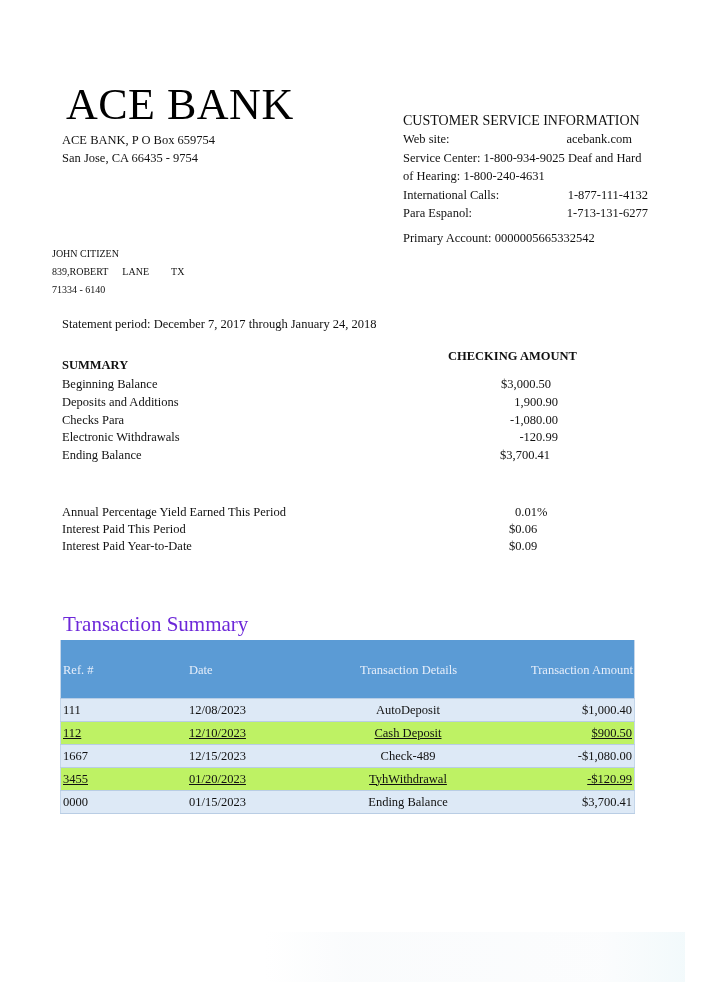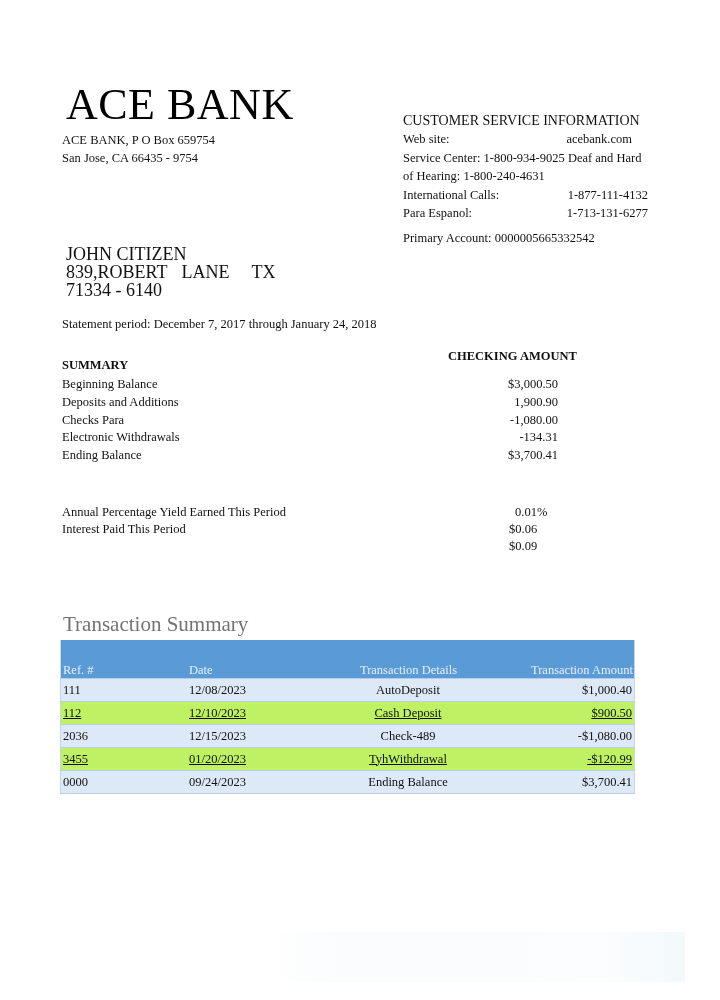--- a/index.html
+++ b/index.html
@@ -7,41 +7,41 @@
       width: 720px; height: 1000px; position: relative; overflow: hidden;
       font-family: "Liberation Serif", "DejaVu Serif", serif; color: #111;
     }
     .abs { position: absolute; }
     .bank-title { left: 66px; top: 80px; font-size: 44px; line-height: 50px; color: #000; letter-spacing: 0.5px; text-align: center; }
     .bank-addr { left: 62px; top: 131px; font-size: 12.5px; line-height: 18px; }
     .cs-block { left: 403px; top: 112px; width: 245px; font-size: 12.5px; line-height: 18.5px; }
     .cs-title { font-size: 14px; line-height: 18px; margin-bottom: 0; }
     .cs-row { display: flex; justify-content: space-between; }
     .cs-primary { margin-top: 6px; }
-    .cust { left: 66px; top: 245px; font-size: 18px; line-height: 18px; }
+    .cust { left: 52px; top: 245px; font-size: 10px; line-height: 18px; }
     .cust .sp { display: inline-block; width: 14px; }
     .cust .sp2 { display: inline-block; width: 22px; }
     .period { left: 62px; top: 317px; font-size: 12.5px; }
     .sum-head { left: 62px; top: 358px; font-size: 12.5px; font-weight: bold; }
     .chk-head { left: 448px; top: 349px; font-size: 12.5px; font-weight: bold; }
     .sum-labels { left: 62px; top: 376px; font-size: 12.5px; line-height: 17.8px; }
     .sum-values { left: 440px; top: 376px; width: 118px; font-size: 12.5px; line-height: 17.8px; }
     .sum-values div { text-align: right; }
-    .sum-values .left-amt { text-align: right; padding-left: 61px; }
+    .sum-values .left-amt { text-align: left; padding-left: 61px; }
     .int-labels { left: 62px; top: 504px; font-size: 12.5px; line-height: 17.2px; }
     .int-values { left: 509px; top: 504px; font-size: 12.5px; line-height: 17.2px; }
     .int-values .pct { padding-left: 6px; }
-    .tx-title { left: 63px; top: 611px; font-size: 21px; line-height: 26px; color: #737373; }
+    .tx-title { left: 63px; top: 611px; font-size: 21px; line-height: 26px; color: #6d28d9; }
     .tx-table {
       position: absolute; left: 60px; top: 640px; width: 575px;
       border-collapse: collapse; font-size: 12.5px;
     }
     .tx-table th {
       background: #5b9bd5; color: #e6eefa; font-weight: normal;
-      height: 38px; vertical-align: bottom; padding: 0 1px 0 2px;
+      height: 38px; vertical-align: bottom; padding: 0 1px 20px 2px;
       border-bottom: 1px solid #b7cde6;
     }
     .tx-table td {
       height: 22px; padding: 0 2px; border: 1px solid #b9cde4;
       border-left: none; border-right: none;
     }
     .tx-table tr.odd td { background: #dde9f6; }
     .tx-table tr.even td { background: #bef264; text-decoration: underline; }
     .tx-table { border-left: 1px solid #c4d6ea; border-right: 1px solid #c4d6ea; }
     .c-ref { width: 118px; text-align: left; }
@@ -98,27 +98,28 @@
   <div>Beginning Balance</div>
   <div>Deposits and Additions</div>
   <div>Checks Para</div>
   <div>Electronic Withdrawals</div>
   <div>Ending Balance</div>
 </div>
 <div class="abs sum-values">
   <div class="left-amt">$3,000.50</div>
   <div>1,900.90</div>
   <div>-1,080.00</div>
-  <div>-134.31</div>
+  <div>-120.99</div>
   <div class="left-amt" style="padding-left:60px;">$3,700.41</div>
 </div>
 
 <div class="abs int-labels">
   <div>Annual Percentage Yield Earned This Period</div>
   <div>Interest Paid This Period</div>
+  <div>Interest Paid Year-to-Date</div>
 </div>
 <div class="abs int-values">
   <div class="pct">0.01%</div>
   <div>$0.06</div>
   <div>$0.09</div>
 </div>
 
 <div class="abs tx-title">Transaction Summary</div>
 
 <table class="tx-table">
@@ -137,33 +138,33 @@
       <td class="c-det">AutoDeposit</td>
       <td class="c-amt">$1,000.40</td>
     </tr>
     <tr class="even">
       <td class="c-ref">112</td>
       <td class="c-date">12/10/2023</td>
       <td class="c-det">Cash Deposit</td>
       <td class="c-amt">$900.50</td>
     </tr>
     <tr class="odd">
-      <td class="c-ref">2036</td>
+      <td class="c-ref">1667</td>
       <td class="c-date">12/15/2023</td>
       <td class="c-det">Check-489</td>
       <td class="c-amt">-$1,080.00</td>
     </tr>
     <tr class="even">
       <td class="c-ref">3455</td>
       <td class="c-date">01/20/2023</td>
       <td class="c-det">TyhWithdrawal</td>
       <td class="c-amt">-$120.99</td>
     </tr>
     <tr class="odd">
       <td class="c-ref">0000</td>
-      <td class="c-date">09/24/2023</td>
+      <td class="c-date">01/15/2023</td>
       <td class="c-det">Ending Balance</td>
       <td class="c-amt">$3,700.41</td>
     </tr>
   </tbody>
 </table>
 
 <div class="abs faint"></div>
 
 </body></html>

